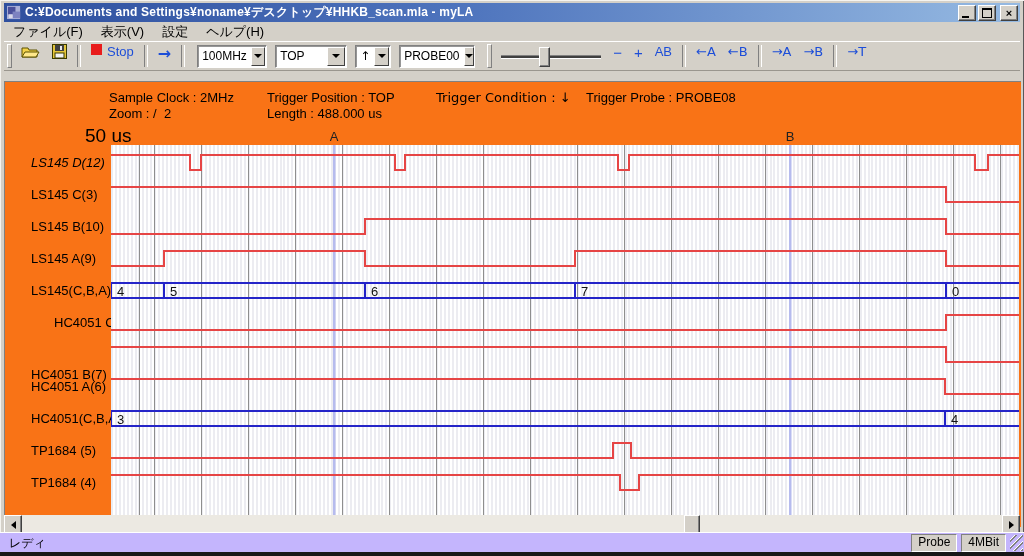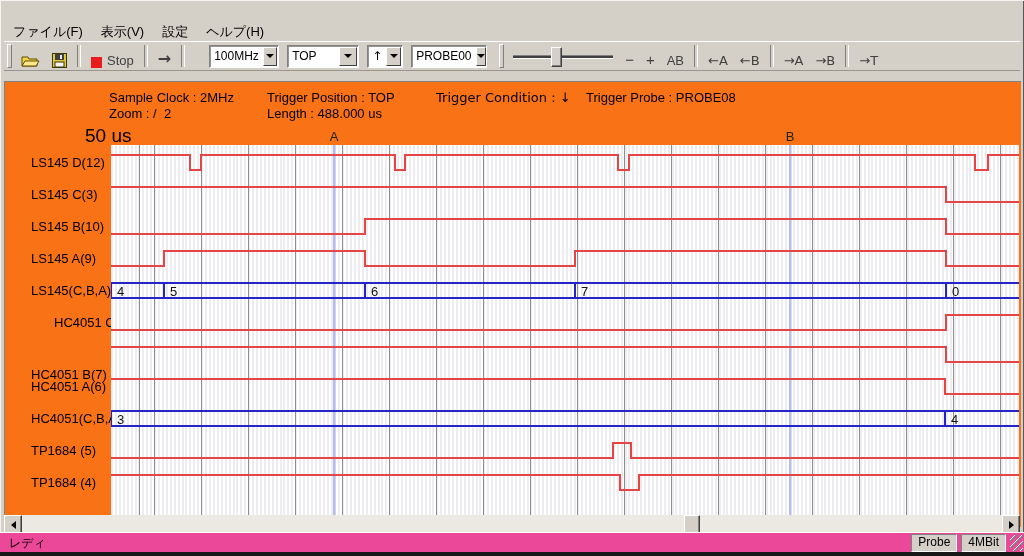--- a/index.html
+++ b/index.html
@@ -28,22 +28,22 @@
   
   .menubar{position:absolute;top:23px;left:4px;right:4px;height:18px;
     display:flex;align-items:center;font-size:13px;color:#000;}
   .menu-item{padding:9px 9px;white-space:pre;}
   
   .toolbar{position:absolute;top:41px;left:4px;right:4px;height:28px;
     display:flex;align-items:center;
     border-top:1px solid #fff;border-bottom:1px solid #9a968e;}
   .grip{width:3px;height:22px;margin:0 3px;border:1px solid;border-color:#fff #808080 #808080 #fff;}
   .tsep{width:2px;height:22px;margin:0 4px;border-left:1px solid #808080;border-right:1px solid #fff;}
-  .tbtn{height:24px;display:flex;align-items:flex-end;justify-content:center;
-    padding:0 5px;background:transparent;border:1px solid transparent;font-size:13px;color:#404040;}
+  .tbtn{height:24px;display:flex;align-items:flex-start;justify-content:center;
+    padding:0 5px;background:transparent;border:1px solid transparent;font-size:13px;color:#1d4ed8;}
   .stop-sq{width:11px;height:11px;background:#e81c1c;margin-right:5px;}
   .run-arrow{font-size:16px;font-weight:700;font-family:"DejaVu Sans",sans-serif;}
   .combo{height:21px;background:#fff;display:flex;align-items:center;margin:0 4px;
     border:1px solid;border-color:#808080 #fff #fff #808080;
     box-shadow:inset 1px 1px 0 rgba(64,64,64,.55);}
   .combo .val{flex:1;font-size:12px;padding:0 4px;white-space:pre;color:#000;}
   .combo .drop{width:16px;height:17px;margin-right:1px;background:#d4d0c8;
     border:1px solid;border-color:#fff #404040 #404040 #fff;
     display:flex;align-items:center;justify-content:center;}
   .tri-down{width:0;height:0;border:4px solid transparent;border-top:4px solid #000;margin-top:4px;}
@@ -70,34 +70,52 @@
   .hscroll{position:absolute;top:515px;left:4px;right:4px;height:17px;background:#ece9e2;}
   .sbtn{position:absolute;top:0;width:16px;height:17px;background:#d4d0c8;
     border:1px solid;border-color:#fff #404040 #404040 #fff;box-shadow:inset -1px -1px 0 #808080;
     display:flex;align-items:center;justify-content:center;}
   .sbtn.left{left:0;} .sbtn.right{right:0;}
   .tri-left{width:0;height:0;border:4px solid transparent;border-right:5px solid #000;margin-left:-4px;}
   .tri-right{width:0;height:0;border:4px solid transparent;border-left:5px solid #000;margin-right:-4px;}
   .sthumb{position:absolute;left:680px;top:0;width:14px;height:17px;background:#d4d0c8;
     border:1px solid;border-color:#fff #404040 #404040 #fff;box-shadow:inset -1px -1px 0 #808080;}
   
-  .statusbar{position:absolute;top:532px;left:0;right:0;height:20px;background:#ec4899;
+  .statusbar{position:absolute;top:532px;left:0;right:0;height:20px;background:#c4b5fd;
     border-top:1px solid #fff;display:flex;align-items:center;font-size:12px;color:#000;}
   .status-msg{flex:1;padding-left:9px;white-space:pre;}
   .status-panel{height:16px;line-height:15px;padding:0 6px;margin-right:4px;background:#d4d0c8;
     border:1px solid;border-color:#808080 #fff #fff #808080;}
   .grip-corner{width:13px;height:16px;margin-right:1px;
     background:repeating-linear-gradient(135deg,transparent 0 3px,#fff 3px 4px,#808080 4px 5px);}
   .black-strip{position:absolute;left:0;right:0;bottom:0;height:4px;background:#181818;}
 </style>
 </head>
 <body>
 
 <div class="window">
 
+  <div class="titlebar">
+    <svg class="app-icon" viewBox="0 0 16 16">
+      <rect x="0" y="1" width="14" height="14" fill="#aab0d8"></rect>
+      <rect x="1" y="2" width="8" height="8" fill="#4a4f9a"></rect>
+      <rect x="6" y="7" width="8" height="7" fill="#7d82c0"></rect>
+      <rect x="2" y="10" width="4" height="4" fill="#d8d8e8"></rect>
+    </svg>
+    <div class="title-text">C:¥Documents and Settings¥noname¥デスクトップ¥HHKB_scan.mla - myLA</div>
+    <div class="winbtn">
+        <span class="glyph-min"></span>
+      </div>
+    <div class="winbtn">
+        <span class="glyph-max"></span>
+      </div>
+    <div class="winbtn" style="margin-left:4px">
+        <span class="glyph-close">×</span>
+      </div>
+  </div>
 
   <div class="menubar">
     <span class="menu-item">ファイル(F)</span>
     <span class="menu-item">表示(V)</span>
     <span class="menu-item">設定</span>
     <span class="menu-item">ヘルプ(H)</span>
   </div>
 
   <div class="toolbar">
     <div class="grip"></div>
@@ -117,21 +135,21 @@
     </div>
     <div class="tsep"></div>
     <div class="tbtn">
       <span class="stop-sq"></span>
       <span>Stop</span>
     </div>
     <div class="tsep"></div>
     <div class="tbtn run-arrow">→</div>
     <div class="tsep"></div>
 
-    <div class="combo" style="width:68px;margin-left:20px">
+    <div class="combo" style="width:68px;margin-left:8px">
       <span class="val">100MHz</span>
       <span class="drop">
           <span class="tri-down"></span>
         </span>
     </div>
     <div class="combo" style="width:70px">
       <span class="val">TOP</span>
       <span class="drop">
           <span class="tri-down"></span>
         </span>
@@ -174,21 +192,21 @@
     <div class="info-text arrow-font" style="left:431px;top:8px">Trigger Condition : ↓</div>
     <div class="info-text" style="left:581px;top:8px">Trigger Probe : PROBE08</div>
     <div class="info-text" style="left:104px;top:24px">Zoom : /  2</div>
     <div class="info-text" style="left:262px;top:24px">Length : 488.000 us</div>
 
     <div class="tl-label" style="left:80px;top:43px">50 us</div>
     <div class="marker-label" style="left:321px;top:47px">A</div>
     <div class="marker-label" style="left:777px;top:47px">B</div>
 
     <div id="label-col">
-        <div class="ch-label" style="top: 72px;">LS145 D(12)</div>
+        <div class="ch-label" style="top: 72px; font-style: italic;">LS145 D(12)</div>
         <div class="ch-label" style="top: 104px;">LS145 C(3)</div>
         <div class="ch-label" style="top: 136px;">LS145 B(10)</div>
         <div class="ch-label" style="top: 168px;">LS145 A(9)</div>
         <div class="ch-label" style="top: 200px;">LS145(C,B,A)</div>
         <div class="ch-label" style="top: 232px; margin-left: 23px;">HC4051 C(8)</div>
         <div class="ch-label" style="top: 264px; margin-top: 20px;">HC4051 B(7)</div>
         <div class="ch-label" style="top: 296px;">HC4051 A(6)</div>
         <div class="ch-label" style="top: 328px;">HC4051(C,B,A)</div>
         <div class="ch-label" style="top: 360px;">TP1684 (5)</div>
         <div class="ch-label" style="top: 392px;">TP1684 (4)</div>

